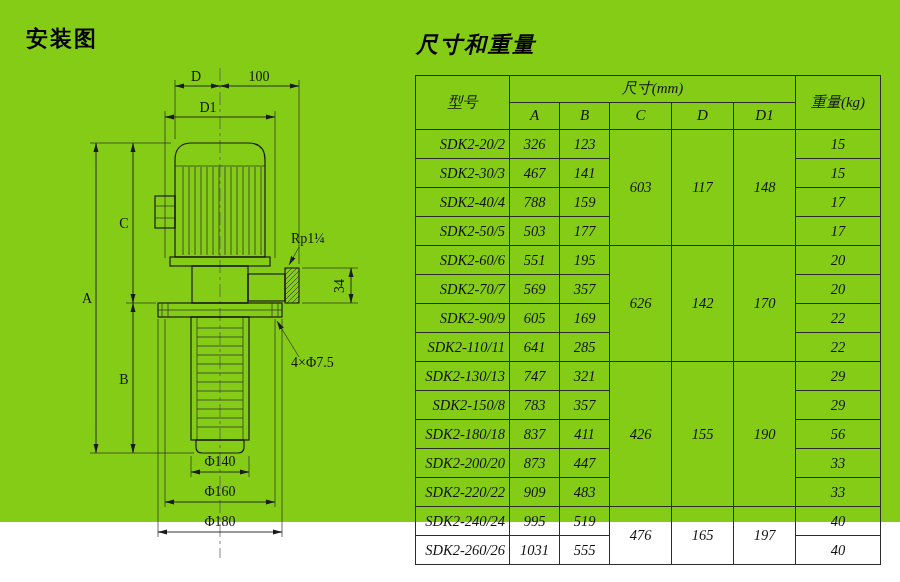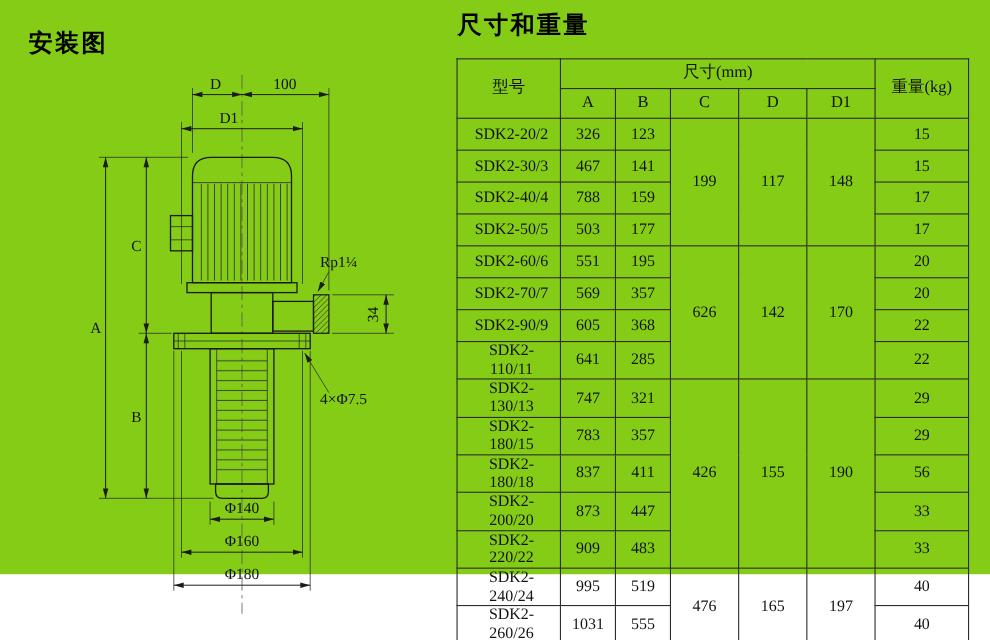--- a/index.html
+++ b/index.html
@@ -19,30 +19,30 @@
   .left-panel .panel-title { position:absolute; top:24px; left:26px; }
   .left-panel svg { position:absolute; top:0; left:0; }
 
   svg .ol   { fill:none; stroke:#1b1b1b; stroke-width:1.2; }
   svg .thin { fill:none; stroke:#2b2b2b; stroke-width:0.7; }
   svg .dim  { fill:none; stroke:#1b1b1b; stroke-width:0.9; }
   svg .cl   { fill:none; stroke:#555; stroke-width:0.7; stroke-dasharray:13 4 3 4; }
   svg .lbl  { font-family:"Liberation Serif", serif; font-size:14px; fill:#111; }
 
   
-  .right-panel { position:relative; padding:8px 0 0 3px; }
+  .right-panel { position:relative; padding:30px 0 0 3px;font-style:italic; }
   .right-panel .panel-title { margin:0 0 15px 1px; }
   table.spec { border-collapse:collapse; table-layout:fixed; width:465px; border:1.5px solid #222; }
   .spec th, .spec td {
     border:1px solid #2c2c2c; text-align:center;
     font-size:14.5px; font-weight:normal; padding:0 4px; height:29px; line-height:1.15;
     font-family:"Liberation Serif", serif; color:#111;
   }
   .spec thead th { height:27px; font-size:15px; }
-  .spec td.model { text-align:center; padding-left:9px;margin-top:20px; }
+  .spec td.model { text-align:right; padding-left:9px;margin-top:20px; }
 </style>
 </head>
 <body>
 
 <div class="page">
 
   <section class="left-panel">
     <div class="panel-title">安装图</div>
 
     <svg width="412" height="582" viewBox="0 0 412 582" xmlns="http://www.w3.org/2000/svg">
@@ -183,21 +183,21 @@
           <th>C</th>
           <th>D</th>
           <th>D1</th>
         </tr>
       </thead>
       <tbody>
           <tr>
             <td class="model">SDK2-20/2</td>
             <td>326</td>
             <td>123</td>
-            <td rowspan="4">199</td>
+            <td rowspan="4">603</td>
             <td rowspan="4">117</td>
             <td rowspan="4">148</td>
             <td>15</td>
           </tr>
           <tr>
             <td class="model">SDK2-30/3</td>
             <td>467</td>
             <td>141</td>
             <td>15</td>
           </tr>
@@ -224,40 +224,40 @@
           </tr>
           <tr>
             <td class="model">SDK2-70/7</td>
             <td>569</td>
             <td>357</td>
             <td>20</td>
           </tr>
           <tr>
             <td class="model">SDK2-90/9</td>
             <td>605</td>
-            <td>368</td>
+            <td>169</td>
             <td>22</td>
           </tr>
           <tr>
             <td class="model">SDK2-110/11</td>
             <td>641</td>
             <td>285</td>
             <td>22</td>
           </tr>
           <tr>
             <td class="model">SDK2-130/13</td>
             <td>747</td>
             <td>321</td>
             <td rowspan="5">426</td>
             <td rowspan="5">155</td>
             <td rowspan="5">190</td>
             <td>29</td>
           </tr>
           <tr>
-            <td class="model">SDK2-180/15</td>
+            <td class="model">SDK2-150/8</td>
             <td>783</td>
             <td>357</td>
             <td>29</td>
           </tr>
           <tr>
             <td class="model">SDK2-180/18</td>
             <td>837</td>
             <td>411</td>
             <td>56</td>
           </tr>

